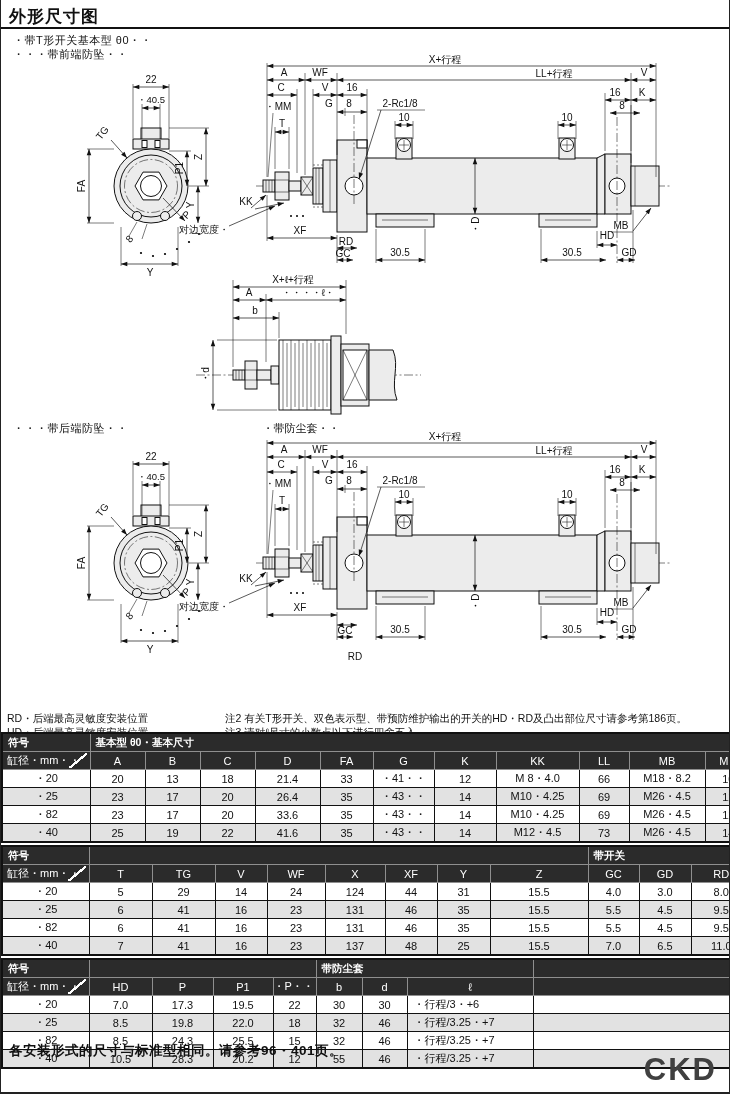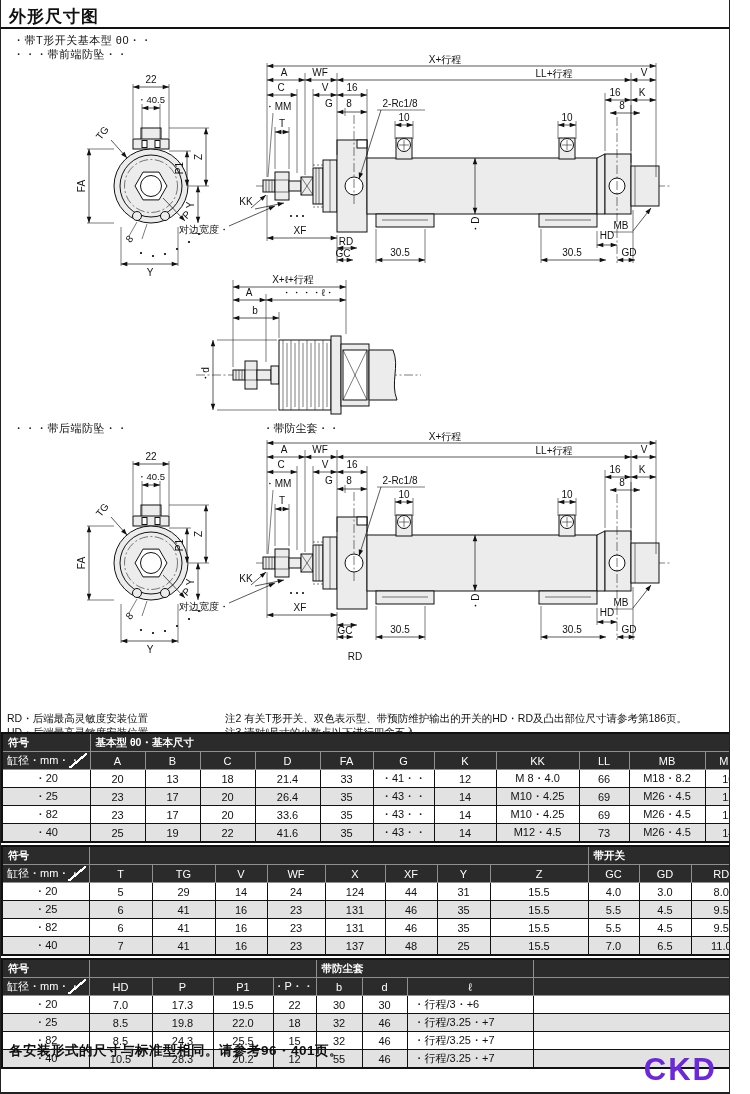--- a/index.html
+++ b/index.html
@@ -30,21 +30,21 @@
   tr.dk td,tr.dk th{background:#2b2b2b;color:#fff;border-color:#8f8f8f;}
   tr.r1{height:13px;} tr.r1 td{font-size:10.5px;}
   tr.hd{height:18px;}
   tbody tr:nth-child(even){background:#e2e2e2;}
   .lft{text-align:left;padding-left:5px;font-weight:bold;}
   .bore-h{position:relative;text-align:left;padding-left:4px;}
   .bore-h i{position:absolute;right:3px;top:1px;width:18px;height:15px;font-style:normal;
         background:linear-gradient(to bottom right,transparent 46%,#fff 46%,#fff 56%,transparent 56%);}
   td.al{text-align:left;padding-left:6px;}
   .foot-note{top:1042px;left:8px;font-size:13.5px;font-weight:bold;letter-spacing:.5px;}
-  .ckd{top:1052px;right:12px;font-size:31px;font-weight:900;color:#6d28d9;letter-spacing:2px;}
+  .ckd{top:1052px;right:12px;font-size:31px;font-weight:900;color:#404040;letter-spacing:2px;}
 </style>
 </head>
 <body>
 
 <div class="page">
 
   <div class="abs pgtitle">外形尺寸图</div>
   <div class="abs titlerule"></div>
 
   <div class="abs bullet" style="top:33px">・带T形开关基本型 θ0・・</div>

